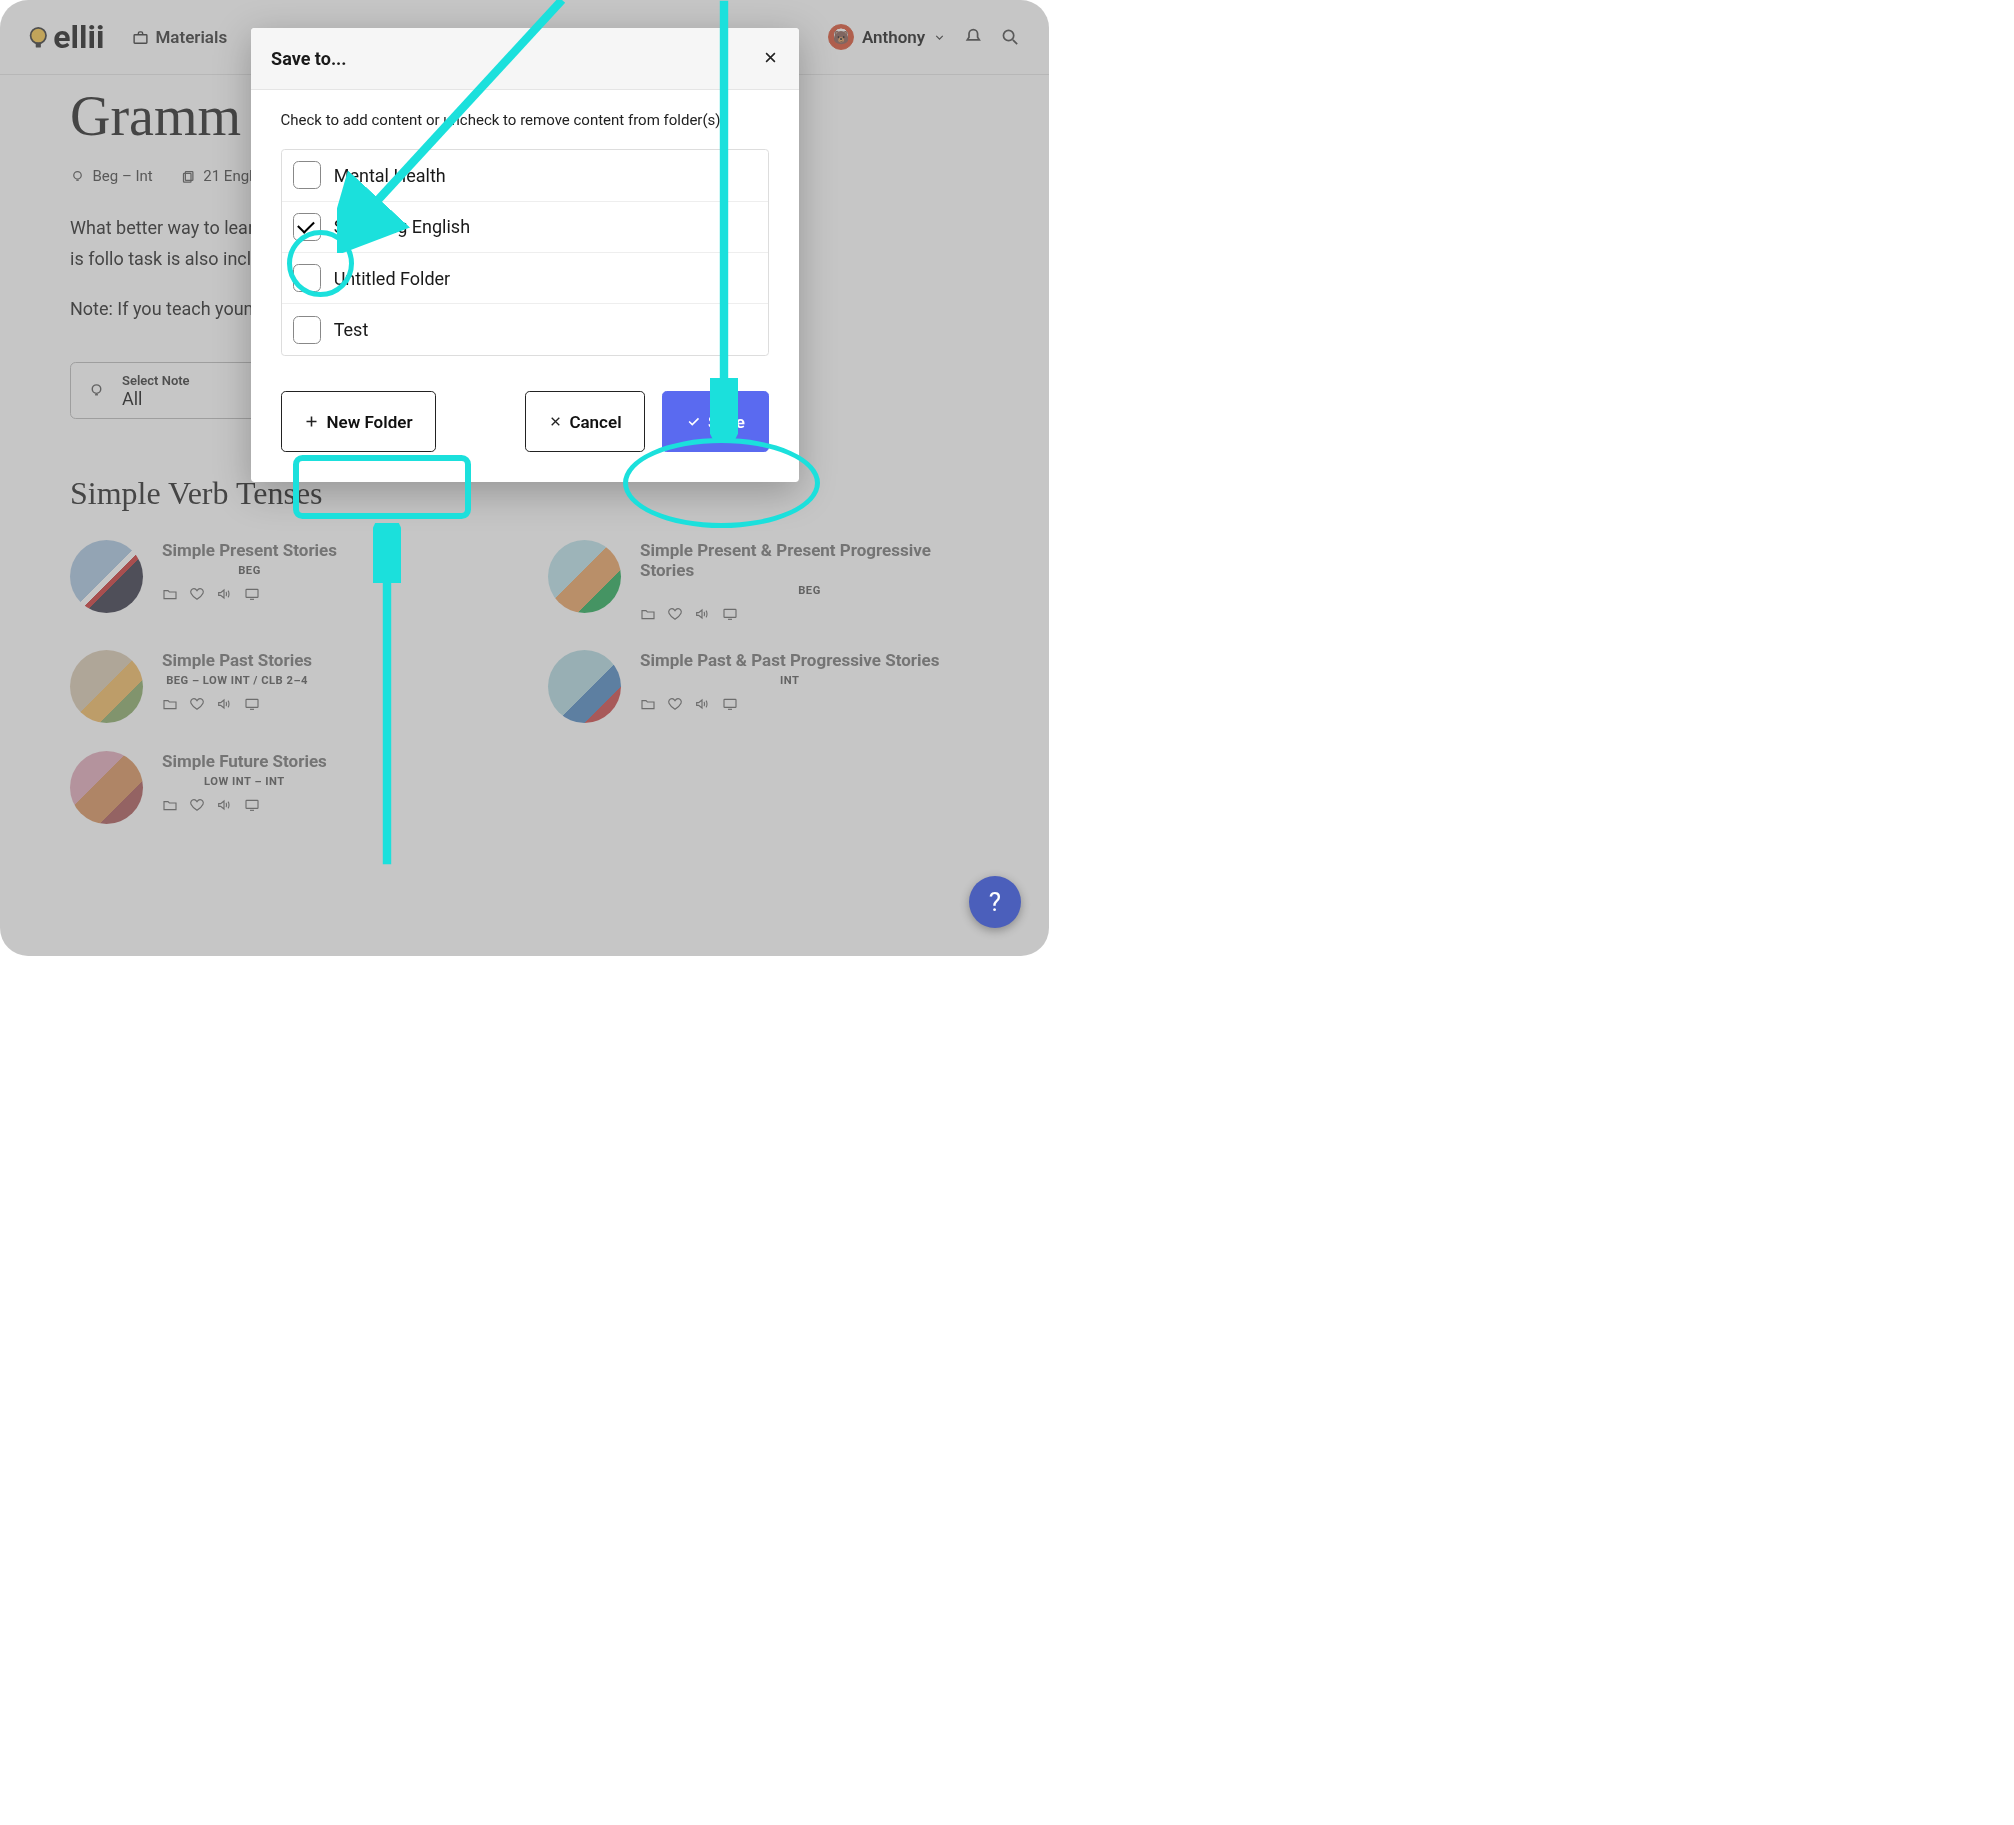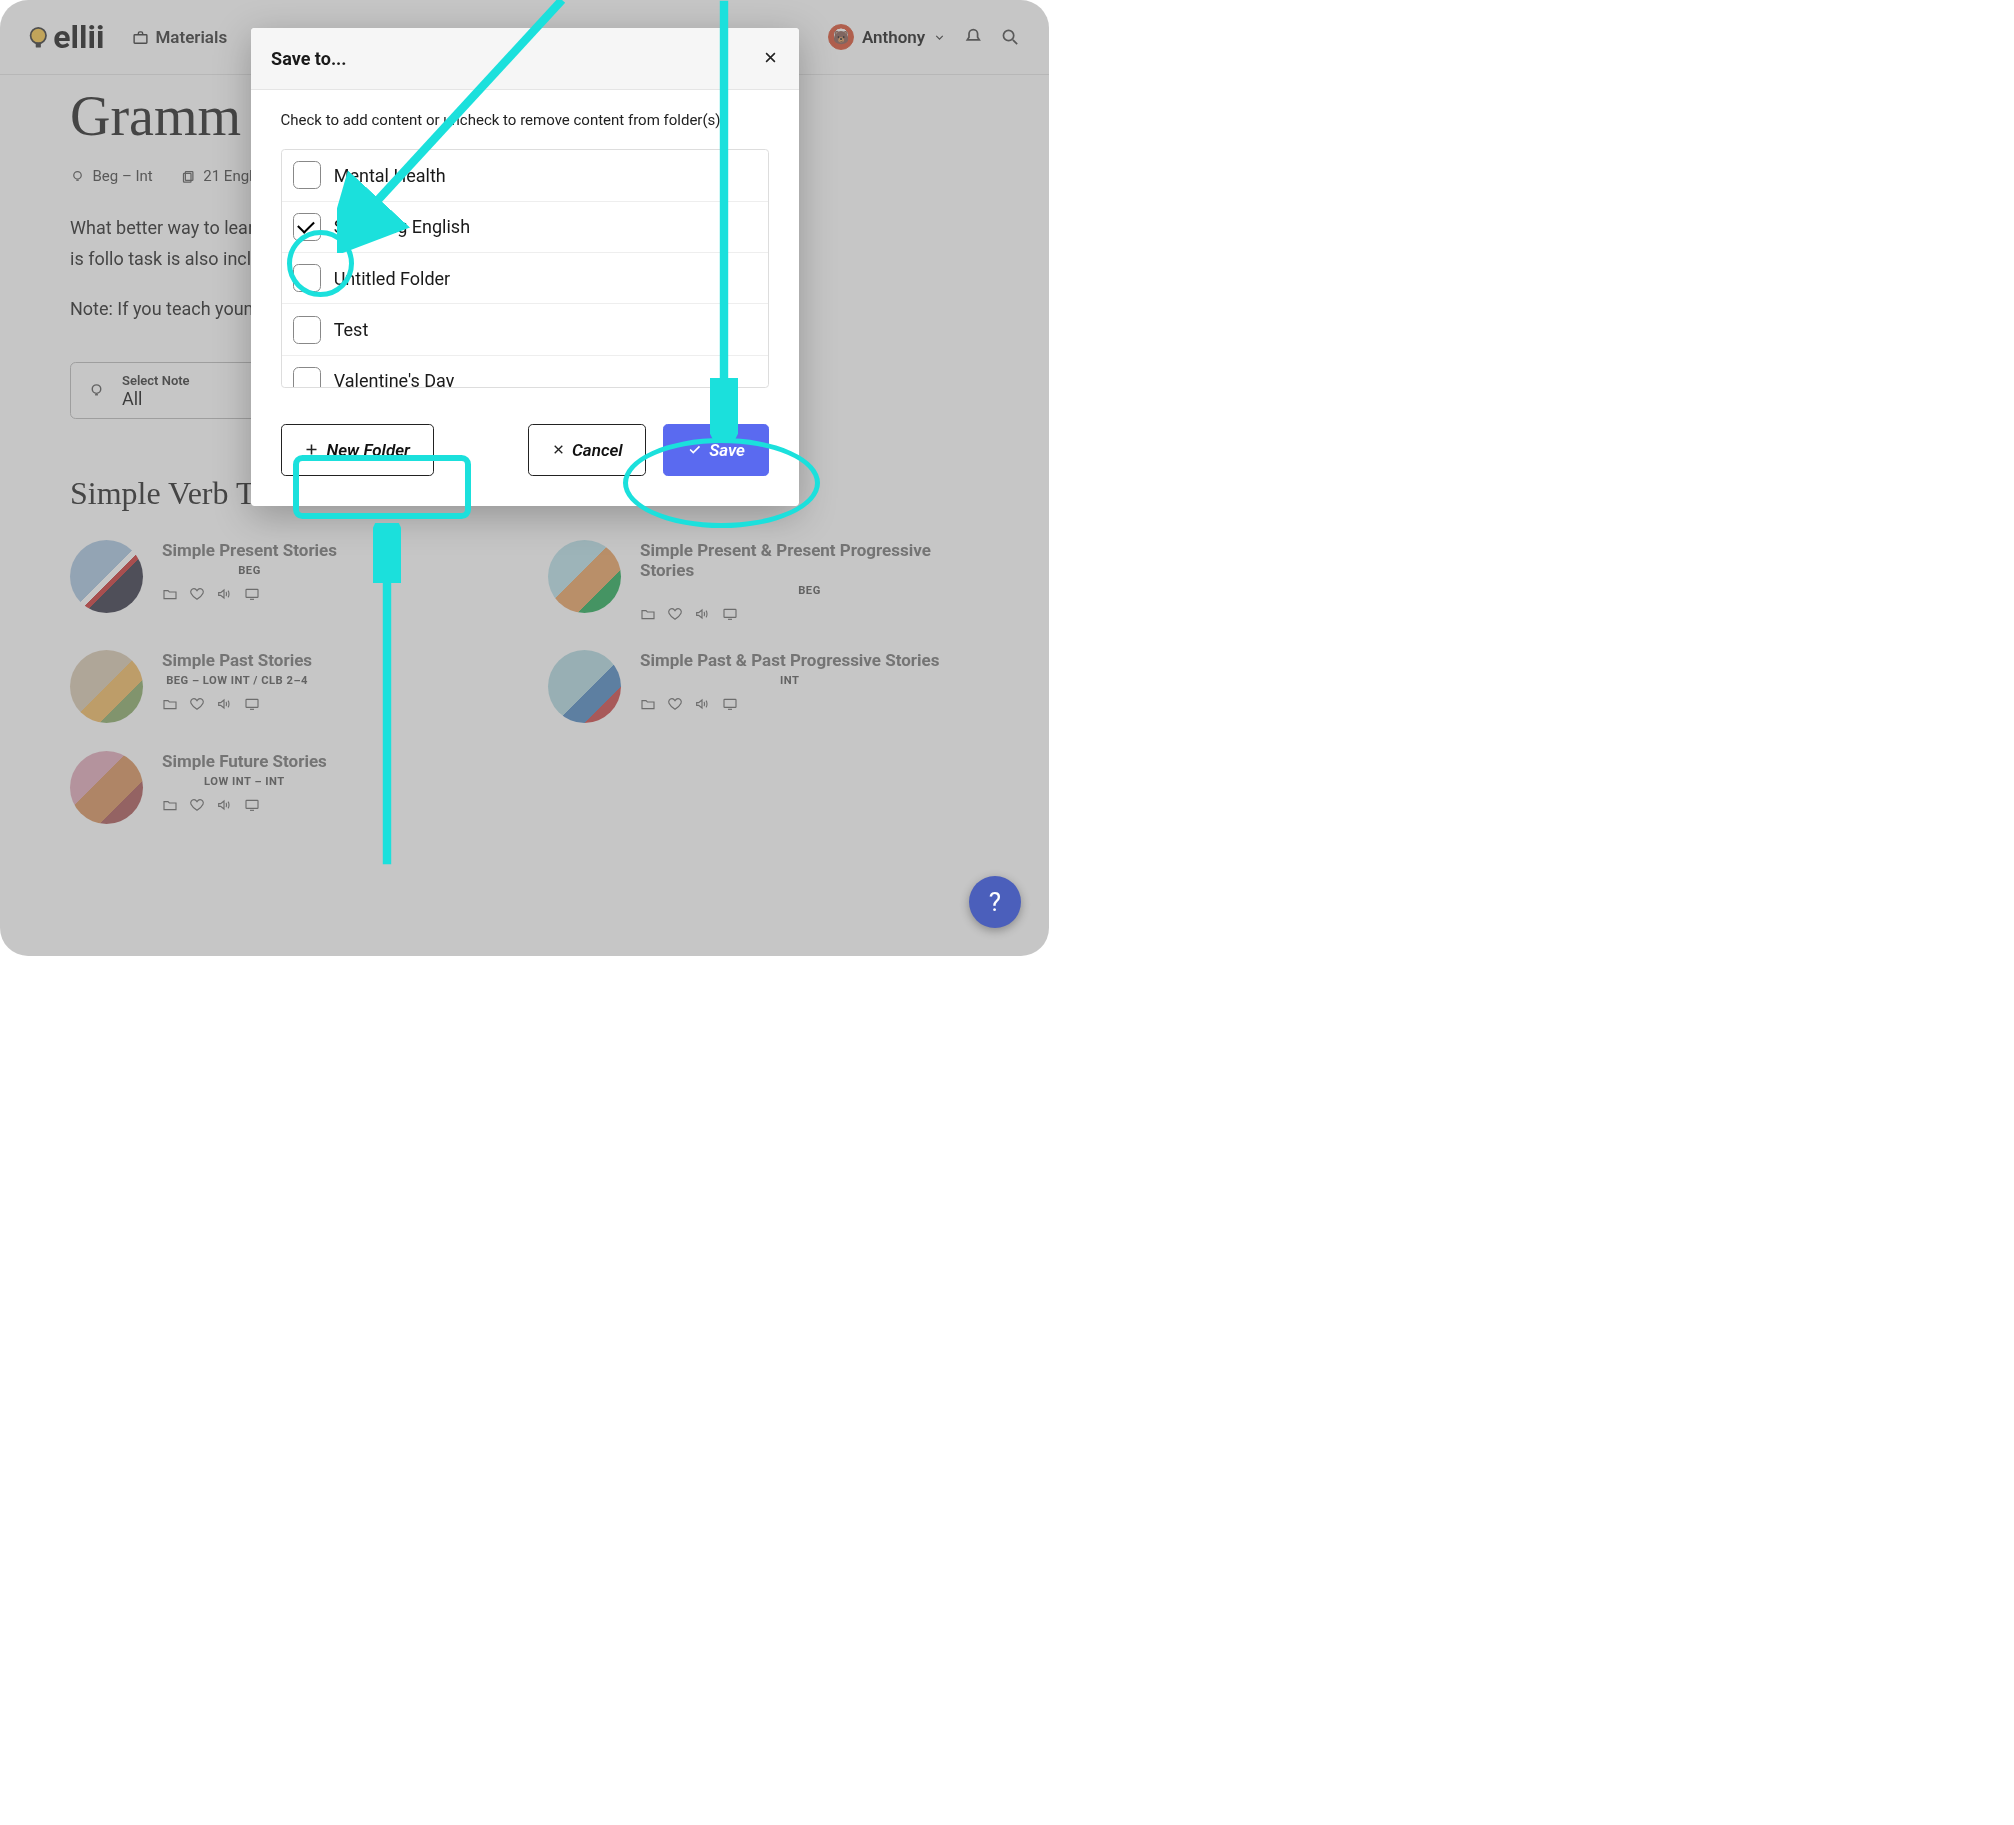--- a/index.html
+++ b/index.html
@@ -212,30 +212,29 @@
     }
     .modal-actions {
       display: flex;
       gap: 17px;
       padding: 26px 30px 30px 30px;
       align-items:center;
     }
     .btn {
       display: inline-flex; align-items: center; justify-content: center;
       gap: 7.5px;
-      height: 52px;
+      height: 61px;
       padding: 0 22.5px;
       border-radius: 4.7px;
       font-size: 17px;
       font-weight: 600;
       cursor: pointer;
       border: 1.4px solid #222;
       background: #fff;
       color: #111;
-      font-style: italic;
     }
     .btn.primary {
       background: #5a6af0;
       border-color: #5a6af0;
       color: #fff;
     }
     .spacer { flex: 1; }
 
     
     .anno {
@@ -487,24 +486,20 @@
     <span>Speaking English</span>
           </div>
           <div class="folder-row">
     <span class="chk "></span>
     <span>Untitled Folder</span>
           </div>
           <div class="folder-row">
     <span class="chk "></span>
     <span>Test</span>
           </div>
-          <div class="folder-row">
-    <span class="chk "></span>
-    <span>Valentine's Day</span>
-          </div>
         </div>
     </div>
     <div class="modal-actions">
       <div class="btn">
         <svg width="15" height="15" viewBox="0 0 24 24">
             <path d="M12 4v16M4 12h16" stroke="#222" stroke-width="2.5"></path>
           </svg>
         <span>New Folder</span>
       </div>
       <div class="spacer"></div>

